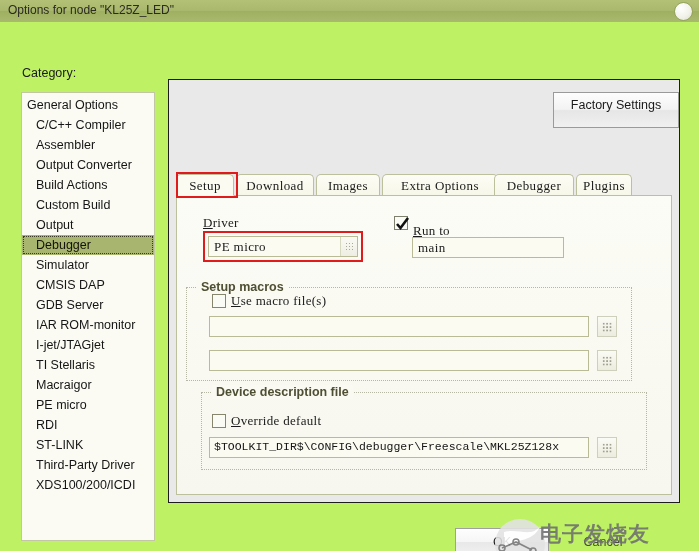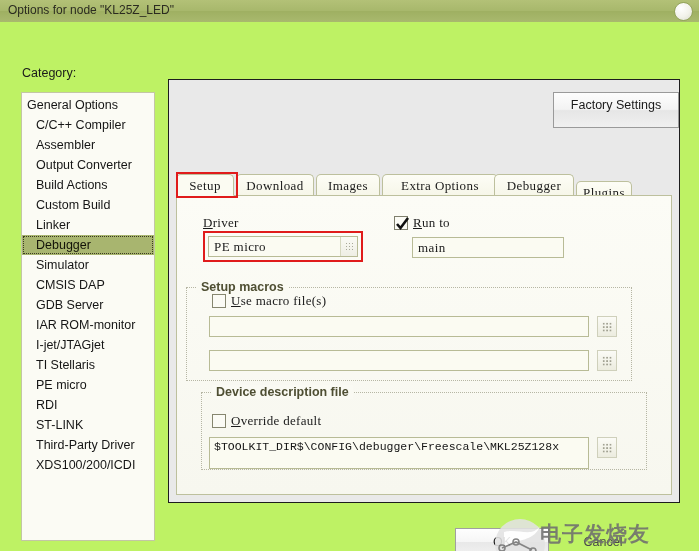--- a/index.html
+++ b/index.html
@@ -197,21 +197,21 @@
     left: 394px; top: 194px;
     width: 14px; height: 14px;
     background: #fbfbf5;
     border: 1px solid #7f7f6d;
     box-sizing: border-box;
     z-index: 3;
   }
   #runto-check svg { position: absolute; left: 0px; top: -2px; }
   #runto-label {
     position: absolute;
-    left: 413px; top: 193px;
+    left: 413px; top: 201px;
     font-family: "Liberation Serif", serif;
     font-size: 13px;
     letter-spacing: 0.3px;
     z-index: 3;
   }
   #runto-input {
     position: absolute;
     left: 412px; top: 215px;
     width: 152px; height: 21px;
     background: #fbfbf2;
@@ -358,46 +358,47 @@
 <div id="dialog-body">
 
   <div id="category-label">Category:</div>
   <div id="category-list">
       <div class="cat-item">General Options</div>
       <div class="cat-item indent">C/C++ Compiler</div>
       <div class="cat-item indent">Assembler</div>
       <div class="cat-item indent">Output Converter</div>
       <div class="cat-item indent">Build Actions</div>
       <div class="cat-item indent">Custom Build</div>
-      <div class="cat-item indent">Linker</div>
+      <div class="cat-item indent">Output</div>
       <div class="cat-item indent selected">Debugger</div>
       <div class="cat-item indent">Simulator</div>
       <div class="cat-item indent">CMSIS DAP</div>
       <div class="cat-item indent">GDB Server</div>
       <div class="cat-item indent">IAR ROM-monitor</div>
       <div class="cat-item indent">I-jet/JTAGjet</div>
       <div class="cat-item indent">TI Stellaris</div>
+      <div class="cat-item indent">Macraigor</div>
       <div class="cat-item indent">PE micro</div>
       <div class="cat-item indent">RDI</div>
       <div class="cat-item indent">ST-LINK</div>
       <div class="cat-item indent">Third-Party Driver</div>
       <div class="cat-item indent">XDS100/200/ICDI</div>
     </div>
 
   <div id="right-frame"></div>
 
   <div id="factory-settings-btn">Factory Settings</div>
 
   <div id="tabstrip">
       <div class="tab active" style="left: 0px; width: 58px;">Setup</div>
       <div class="tab" style="left: 60px; width: 78px;">Download</div>
       <div class="tab" style="left: 140px; width: 64px;">Images</div>
       <div class="tab" style="left: 206px; width: 116px;">Extra Options</div>
       <div class="tab" style="left: 318px; width: 80px;">Debugger</div>
-      <div class="tab" style="left: 400px; width: 56px; margin-top: 7px;">Plugins</div>
+      <div class="tab" style="left: 400px; width: 56px;">Plugins</div>
     </div>
   <div id="tab-panel"></div>
 
   <div id="driver-label"><u>D</u><span>river</span></div>
 
   <div id="driver-combo">
     <span id="driver-value">PE micro</span>
     <span id="driver-arrow">
         <span class="dots"></span>
       </span>
@@ -428,21 +429,21 @@
   <div class="browse-btn" style="left:597px; top:328px; z-index:4;">
       <span class="dots"></span>
     </div>
 
   <div class="dotted-group" style="left:201px; top:370px; width:446px; height:78px;">
     <span class="group-title">Device description file</span>
   </div>
   <div class="chk" style="left:212px; top:392px; z-index:4;"></div>
   <div class="chk-label" style="left:231px; top:391px; z-index:4;"><u>O</u><span>verride default</span></div>
 
-  <div class="txtfield" style="left:209px; top:415px; width:380px; height:32px; z-index:4;">$TOOLKIT_DIR$\CONFIG\debugger\Freescale\MKL25Z128x</div>
+  <div class="txtfield" style="left:209px; top:415px; width:380px; height:21px; z-index:4;">$TOOLKIT_DIR$\CONFIG\debugger\Freescale\MKL25Z128x</div>
   <div class="browse-btn" style="left:597px; top:415px; z-index:4;">
       <span class="dots"></span>
     </div>
 
   <div class="dlg-btn" id="ok-button">OK</div>
   <div class="dlg-btn" id="cancel-button">Cancel</div>
 
   <div class="annot" id="annot-setup-tab"></div>
   <div class="annot" id="annot-driver"></div>
 

